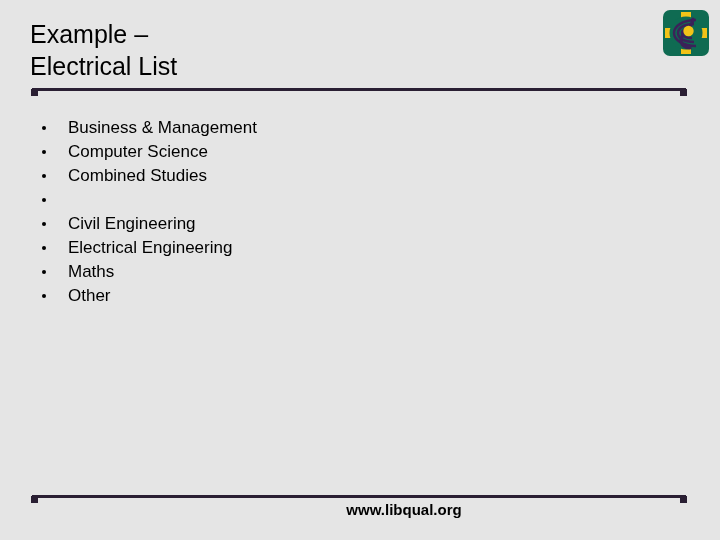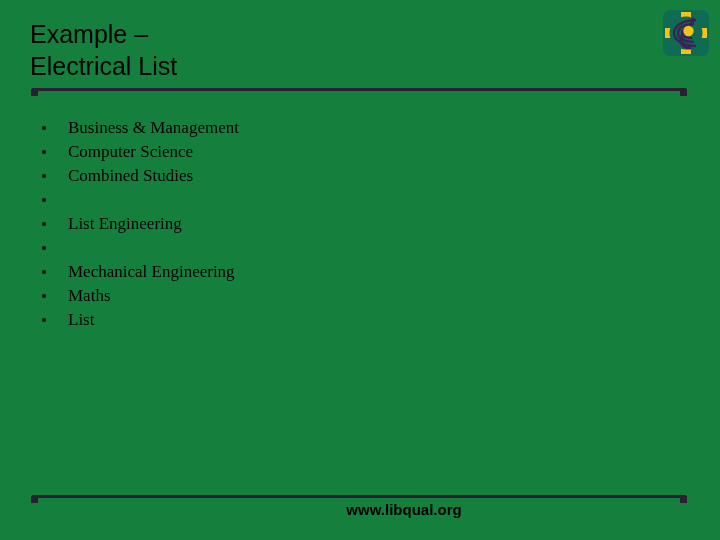--- a/index.html
+++ b/index.html
@@ -10,21 +10,21 @@
     width: 720px;
     height: 540px;
     background: #ffffff;
     font-family: "Liberation Sans", sans-serif;
     overflow: hidden;
   }
   .slide {
     position: relative;
     width: 720px;
     height: 540px;
-    background: #15803d;
+    background: #e5e5e5;
   }
 
   
   .title-block {
     position: absolute;
     left: 30px;
     top: 18px;
     width: 430px;
   }
   .title-line {
@@ -62,21 +62,20 @@
 
   
   .body-list {
     position: absolute;
     left: 34px;
     top: 116px;
     width: 520px;
     margin: 0;
     padding: 0;
     list-style: none;
-    font-family: Liberation Serif, serif;
   }
   .body-list li {
     display: block;
     position: relative;
     height: 24px;
     line-height: 24px;
     font-size: 17px;
     color: #000000;
     padding-left: 34px;
     white-space: nowrap;
@@ -140,36 +139,33 @@
     </li>
     <li>
       <span class="bullet-dot"></span>
       <span>Combined Studies</span>
     </li>
     <li>
       <span class="bullet-dot"></span>
     </li>
     <li>
       <span class="bullet-dot"></span>
-      <span>List Engineering</span>
+      <span>Civil Engineering</span>
     </li>
     <li>
       <span class="bullet-dot"></span>
-    </li>
-    <li>
-      <span class="bullet-dot"></span>
-      <span>Mechanical Engineering</span>
+      <span>Electrical Engineering</span>
     </li>
     <li>
       <span class="bullet-dot"></span>
       <span>Maths</span>
     </li>
     <li>
       <span class="bullet-dot"></span>
-      <span>List</span>
+      <span>Other</span>
     </li>
   </ul>
 
   <div class="rule rule-footer">
     <span class="rule-cap cap-left"></span>
     <span class="rule-cap cap-right"></span>
   </div>
 
   <div class="footer-text">www.libqual.org</div>
 

